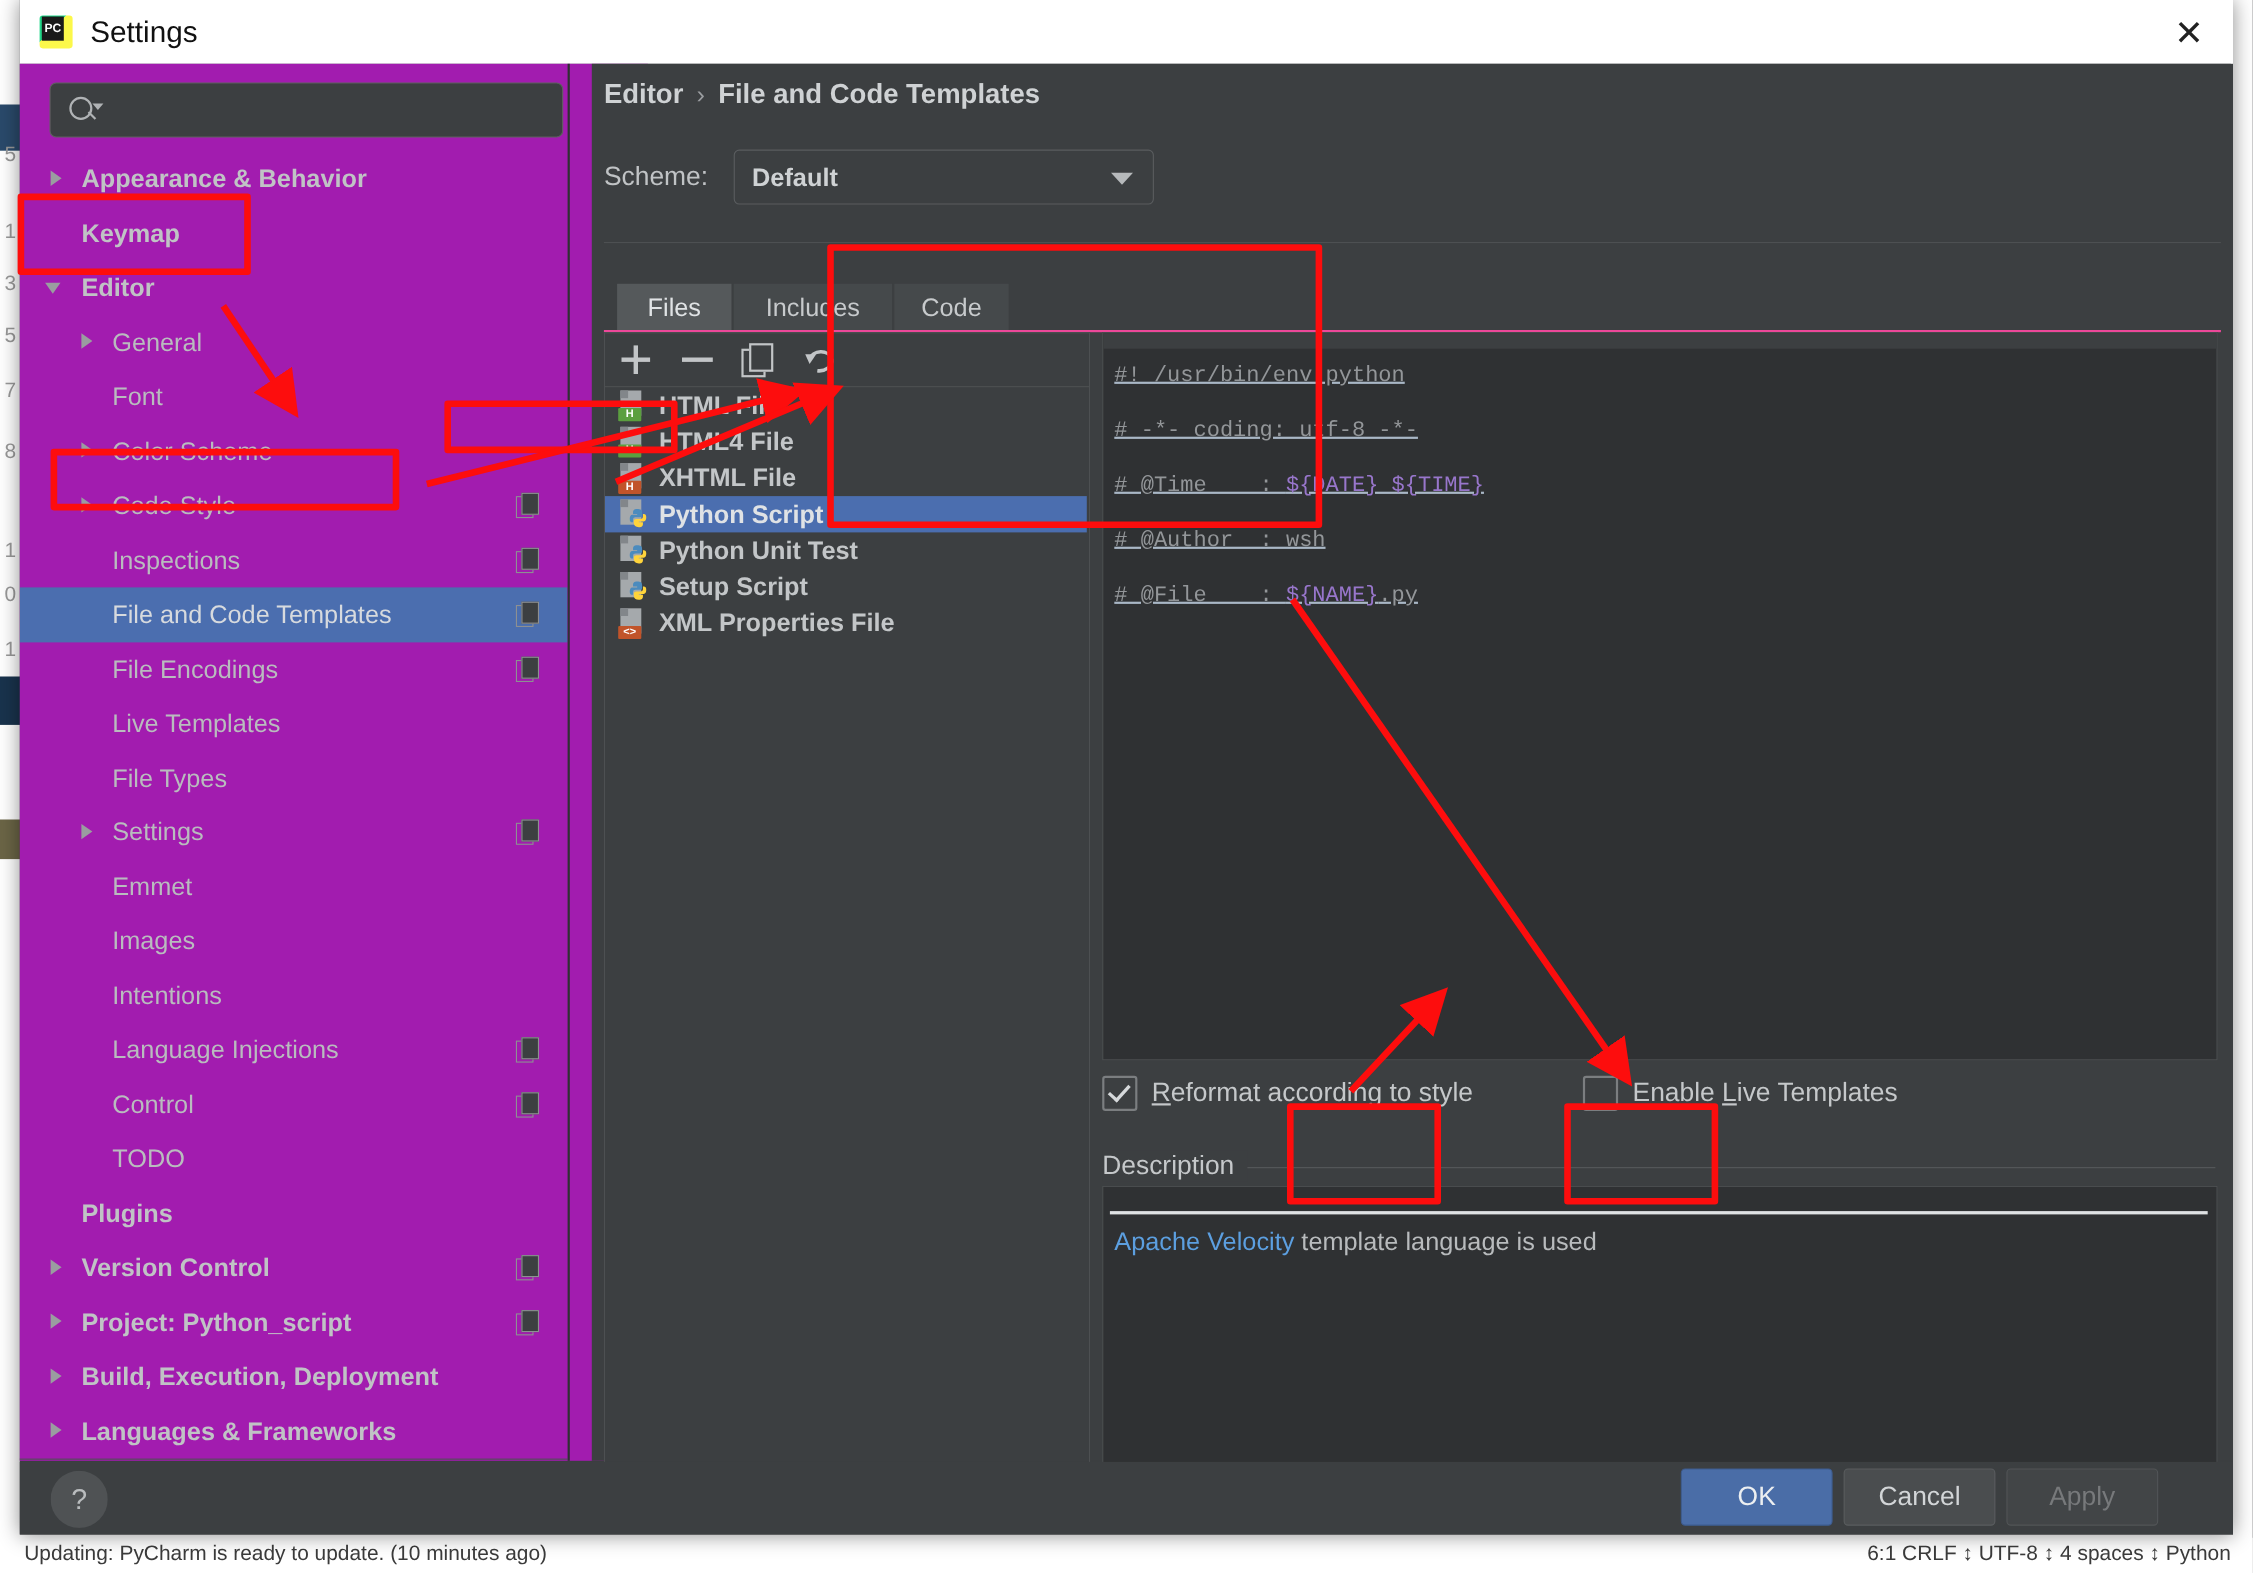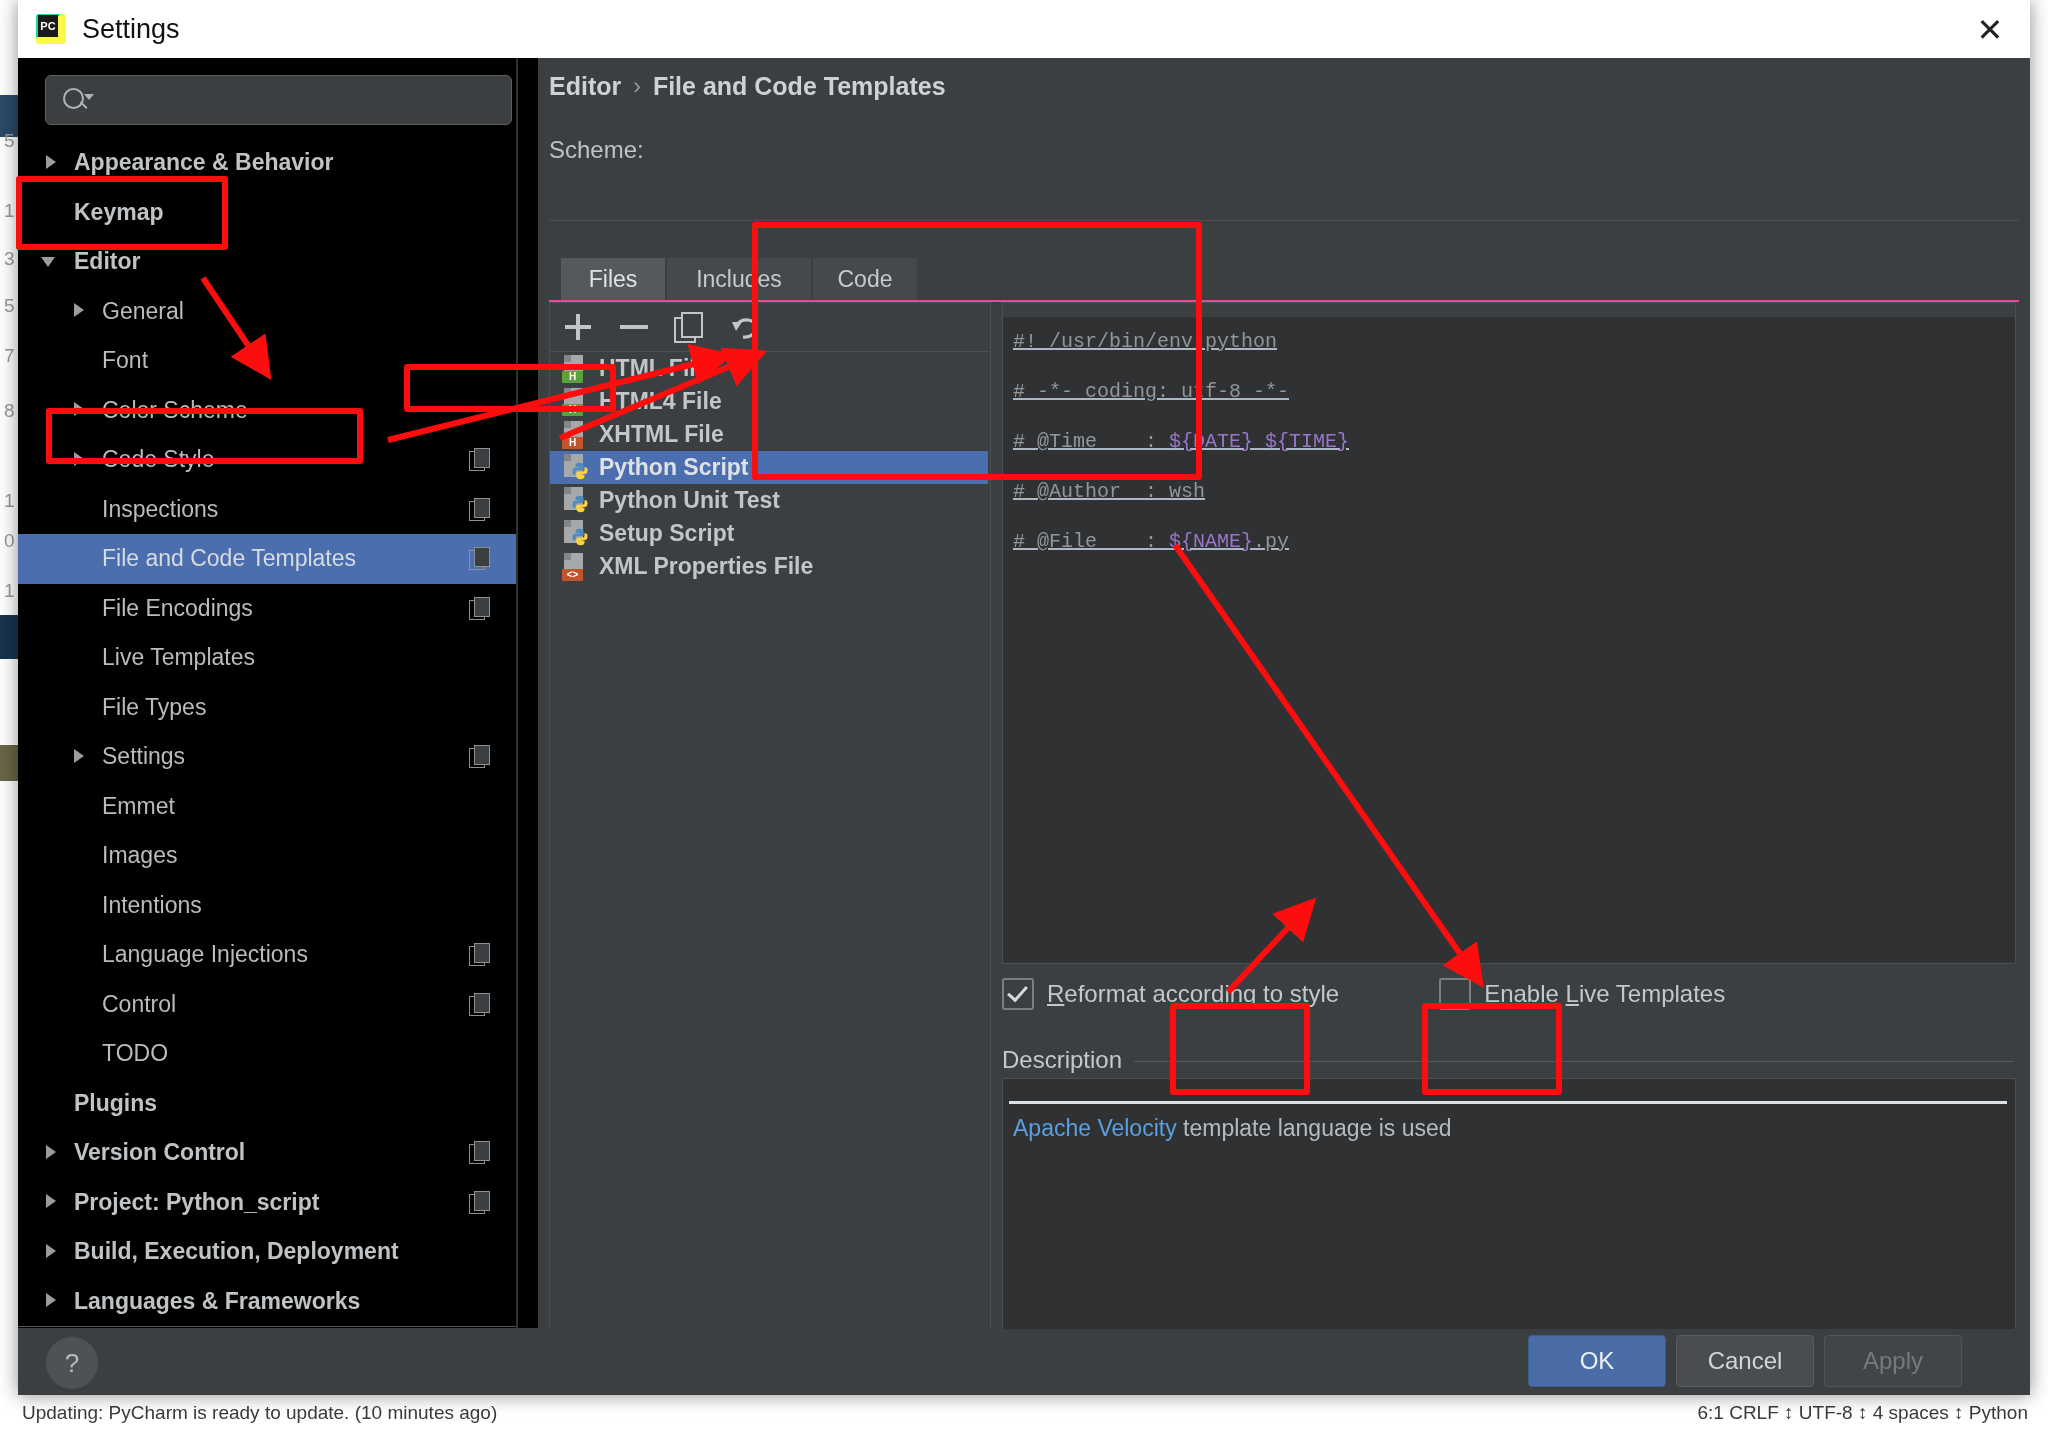--- a/index.html
+++ b/index.html
@@ -31,21 +31,21 @@
     background:linear-gradient(135deg,#21d789 0%,#21d789 40%,#fcf84a 41%,#fcf84a 100%);
     border-radius:3px;overflow:hidden;}
   #pycharm-logo::after{content:"PC";position:absolute;left:2px;top:1px;width:20px;height:22px;
     background:#1a1a1a;color:#fff;font-size:11px;font-weight:bold;
     font-family:"Liberation Sans",sans-serif;line-height:22px;text-align:center;}
   #window-title{margin-left:16px;font-size:27px;color:#111;font-family:"Liberation Sans",sans-serif;}
   #close-btn{position:absolute;right:18px;top:8px;width:44px;height:44px;
     color:#222;font-size:32px;line-height:44px;text-align:center;cursor:pointer;}
 
   
-  #nav-panel{position:absolute;left:0;top:58px;width:571px;height:1270px;background:#000000;}
+  #nav-panel{position:absolute;left:0;top:58px;width:571px;height:1270px;background:#a21caf;}
   #search-box{
     position:absolute;left:27px;top:17px;width:465px;height:48px;
     border:1px solid #5e6060;border-radius:6px;background:#3c3f41;
     display:flex;align-items:center;
   }
   #search-icon-wrap{margin-left:14px;width:30px;height:30px;position:relative;}
   .magnifier{position:absolute;left:3px;top:3px;width:17px;height:17px;border:2.2px solid #b0b3b5;border-radius:50%;}
   .magnifier-handle{position:absolute;left:19px;top:19px;width:9px;height:2.3px;background:#b0b3b5;transform:rotate(45deg);}
   .magnifier-caret{position:absolute;left:24px;top:9px;width:0;height:0;border-left:5px solid transparent;border-right:5px solid transparent;border-top:6px solid #b0b3b5;}
   #search-input{background:transparent;border:none;outline:none;color:#c8cbcd;font-size:20px;
@@ -371,20 +371,24 @@
   <div id="content">
 
     <div id="breadcrumb">
       <span>Editor</span>
       <span class="sep">›</span>
       <span>File and Code Templates</span>
     </div>
 
     <div id="scheme-row">
       <div id="scheme-label">Scheme:</div>
+      <div id="scheme-select">
+        <div id="scheme-value">Default</div>
+        <div id="scheme-caret"></div>
+      </div>
     </div>
     <div id="hr-under-scheme"></div>
 
     <div id="tabs">
         <div class="tab active" style="left: 12px; width: 104px;">Files</div>
         <div class="tab" style="left: 118px; width: 144px;">Includes</div>
         <div class="tab" style="left: 264px; width: 104px;">Code</div>
       </div>
 
     <div id="file-panel">

